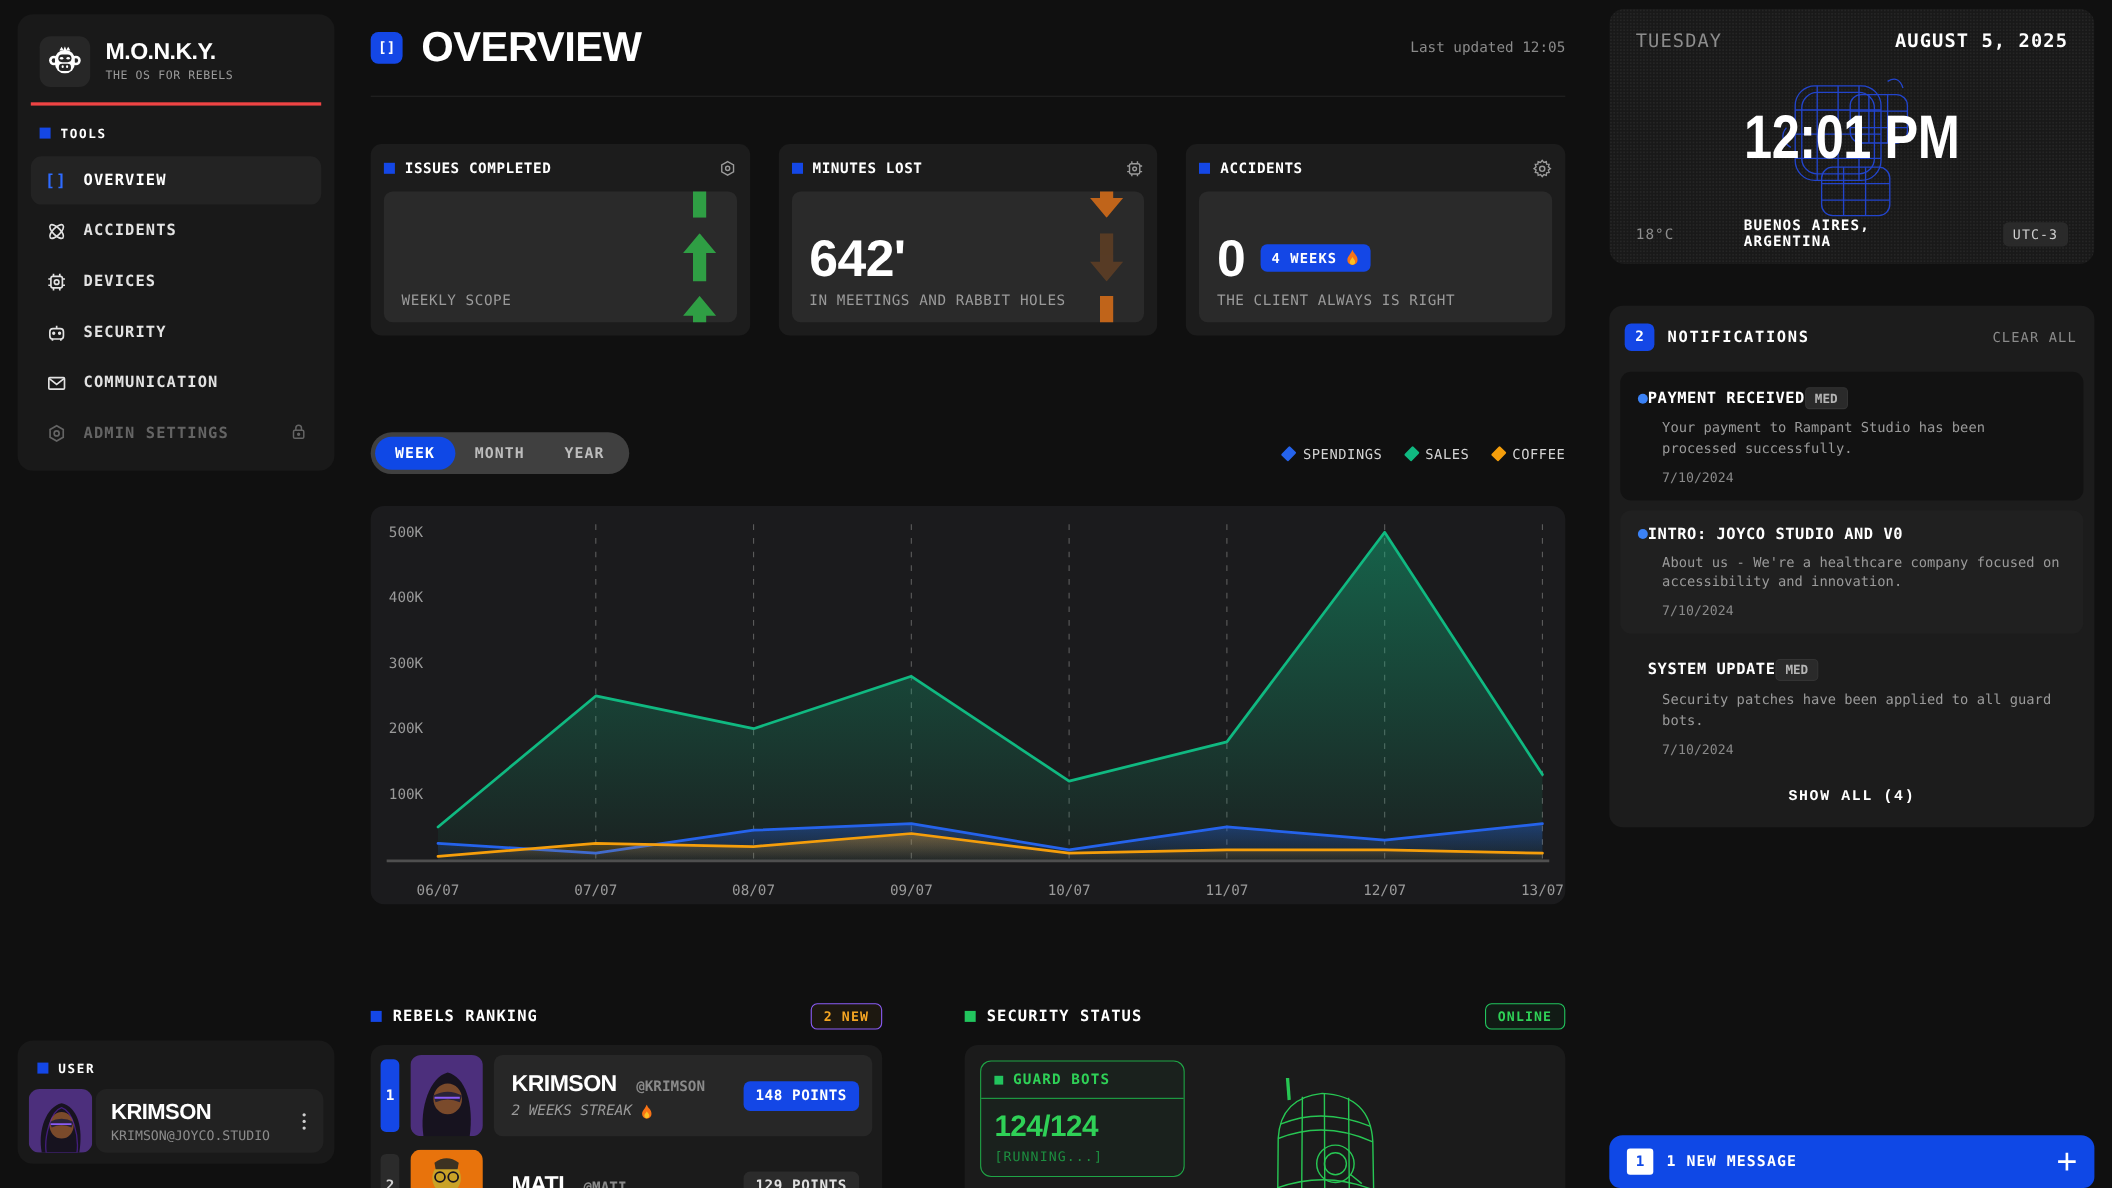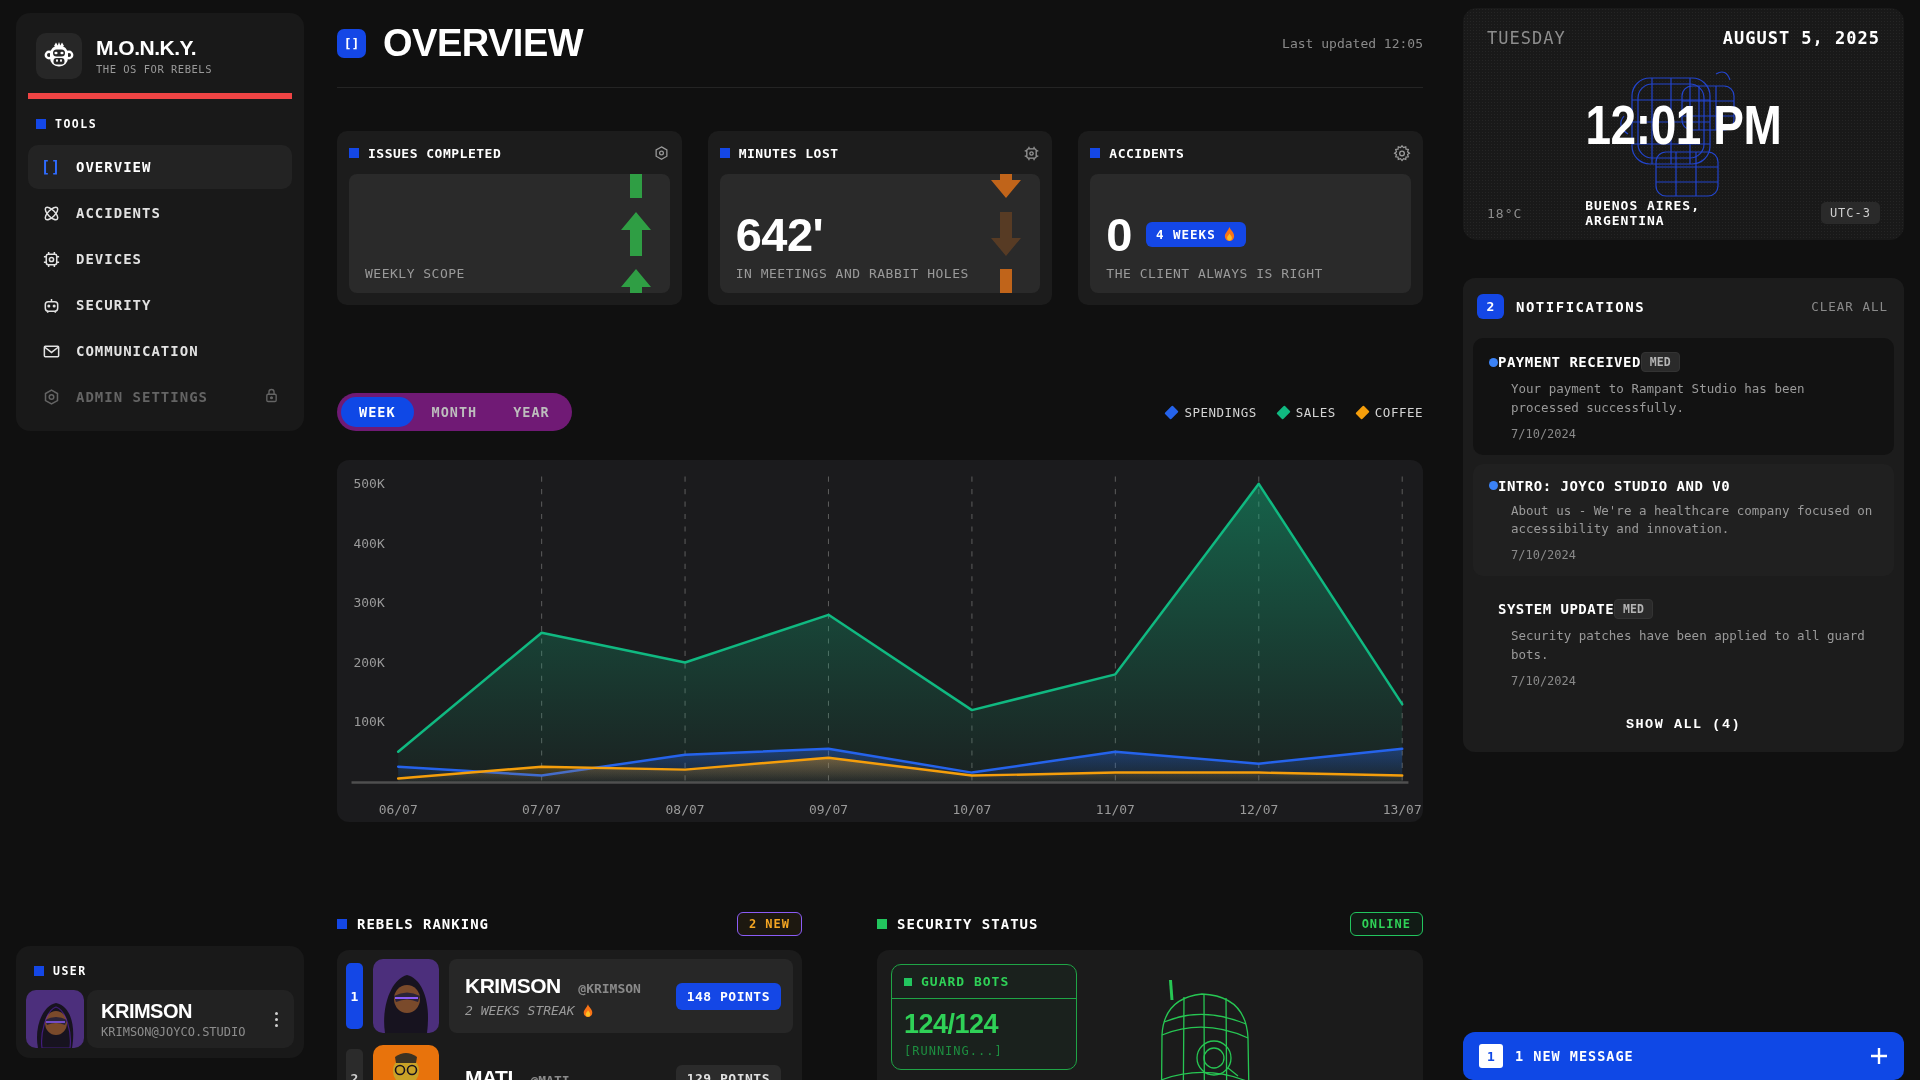--- a/index.html
+++ b/index.html
@@ -10,21 +10,21 @@
     font-family:"DejaVu Sans Mono","Liberation Mono",monospace;
     display:flex;
   }
   .display { font-family:"Liberation Sans","DejaVu Sans",sans-serif; font-weight:900; letter-spacing:-.5px; }
   .condense { display:inline-block; transform:scaleX(.82); transform-origin:0 50%; white-space:nowrap; }
   .condense.center { transform-origin:50% 50%; }
 
   
   .left-col { width:288px; margin:13px 0 22px 16px; display:flex; flex-direction:column; flex:none; }
   .nav-card { background:#191919; border-radius:14px; padding:12px; }
-  .logo-row { display:flex; align-items:center; gap:14px; padding:8px 4px 14px 8px; border-bottom:6px solid #ef4444; }
+  .logo-row { display:flex; align-items:center; gap:14px; padding:8px 4px 14px 8px; border-bottom:3px solid #ef4444; }
   .logo-tile { width:46px; height:46px; border-radius:10px; background:#272727; display:flex; align-items:center; justify-content:center; flex:none; }
   .logo-title { font-size:21px; color:#fff; line-height:1.05; }
   .logo-sub { font-size:10.5px; color:#9a9a9a; letter-spacing:.5px; margin-top:3px; }
   .section-head { display:flex; align-items:center; gap:9px; padding:18px 8px 12px 8px; }
   .blue-sq { width:10px; height:10px; background:#1447e6; flex:none; }
   .section-head span { font-size:11.5px; font-weight:bold; letter-spacing:1.5px; color:#fff; }
   .nav-item { display:flex; align-items:center; gap:14px; height:44px; padding:0 12px; border-radius:10px; color:#e2e2e2; font-size:14px; font-weight:bold; letter-spacing:1px; cursor:pointer; margin-top:2px; }
   .nav-item .nico { width:22px; display:flex; justify-content:center; color:#e2e2e2; flex:none; }
   .nav-item.active { background:#232323; color:#fff; }
   .nav-item.active .nico { color:#2e6bff; font-weight:bold; }
@@ -57,21 +57,21 @@
   .stat-label { font-size:13px; font-weight:bold; letter-spacing:.5px; color:#fff; }
   .stat-gear { margin-left:auto; color:#9a9a9a; display:flex; cursor:pointer; }
   .stat-inner { margin-top:8px; flex:1; background:#2a2a2a; border-radius:8px; padding:10px 16px 12px 16px; position:relative; overflow:hidden; display:flex; flex-direction:column; justify-content:flex-end; }
   .stat-value { font-size:47px; color:#fff; line-height:1; }
   .stat-sub { font-size:13px; color:#9a9a9a; margin-top:8px; letter-spacing:.5px; }
   .arrow-stack { position:absolute; right:16px; top:-20px; bottom:-20px; display:flex; flex-direction:column; justify-content:space-between; align-items:center; }
   .value-row { display:flex; align-items:center; gap:14px; }
   .streak-badge { background:#1447e6; color:#fff; border-radius:6px; padding:5px 10px; font-size:12.5px; font-weight:bold; letter-spacing:1px; display:flex; align-items:center; gap:7px; }
 
   .tabs-row { margin-top:88px; display:flex; align-items:center; flex:none; }
-  .tabs-pill { background:#701a75; border-radius:999px; padding:4px; display:flex; align-items:center; }
+  .tabs-pill { background:#404040; border-radius:999px; padding:4px; display:flex; align-items:center; }
   .tab { border:none; background:transparent; color:#bdbdbd; font-family:inherit; font-size:13.5px; font-weight:bold; letter-spacing:1px; padding:7px 18px; border-radius:999px; cursor:pointer; }
   .tab.active { background:#0f48e6; color:#fff; }
   .legend { margin-left:auto; display:flex; align-items:center; gap:22px; }
   .legend-item { display:flex; align-items:center; gap:8px; font-size:12.5px; color:#d4d4d4; letter-spacing:.5px; }
   .diamond { width:9px; height:9px; transform:rotate(45deg) scaleY(1.25); border-radius:1px; }
   .legend-item:nth-child(1) .diamond { background:#2563eb; }
   .legend-item:nth-child(2) .diamond { background:#10b981; }
   .legend-item:nth-child(3) .diamond { background:#f59e0b; }
 
   .chart-card { margin-top:29px; height:362px; background:#1b1b1d; border-radius:12px; flex:none; position:relative; }

